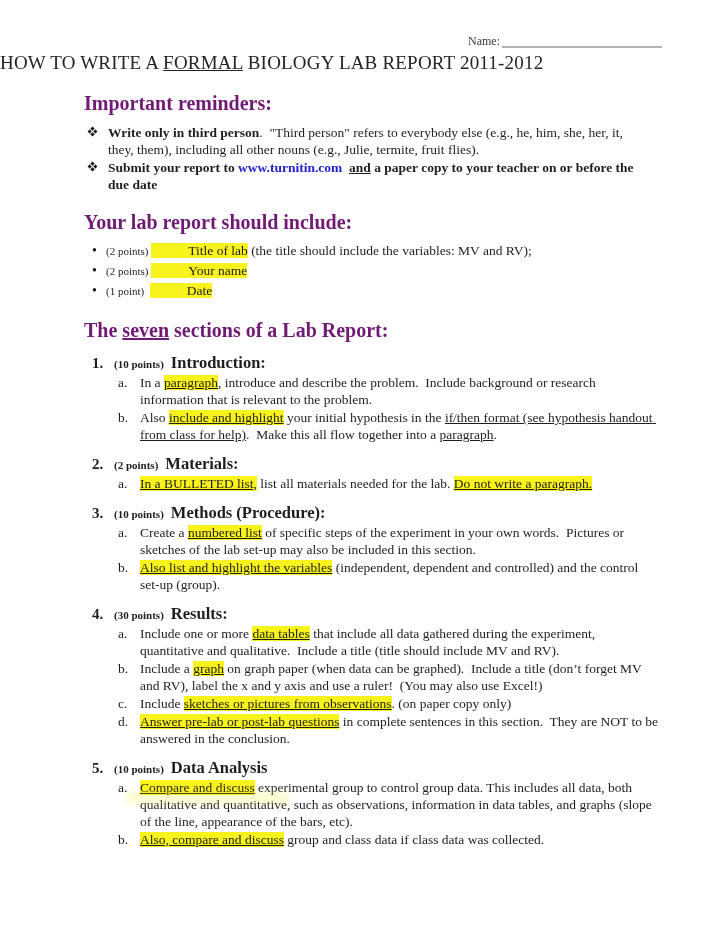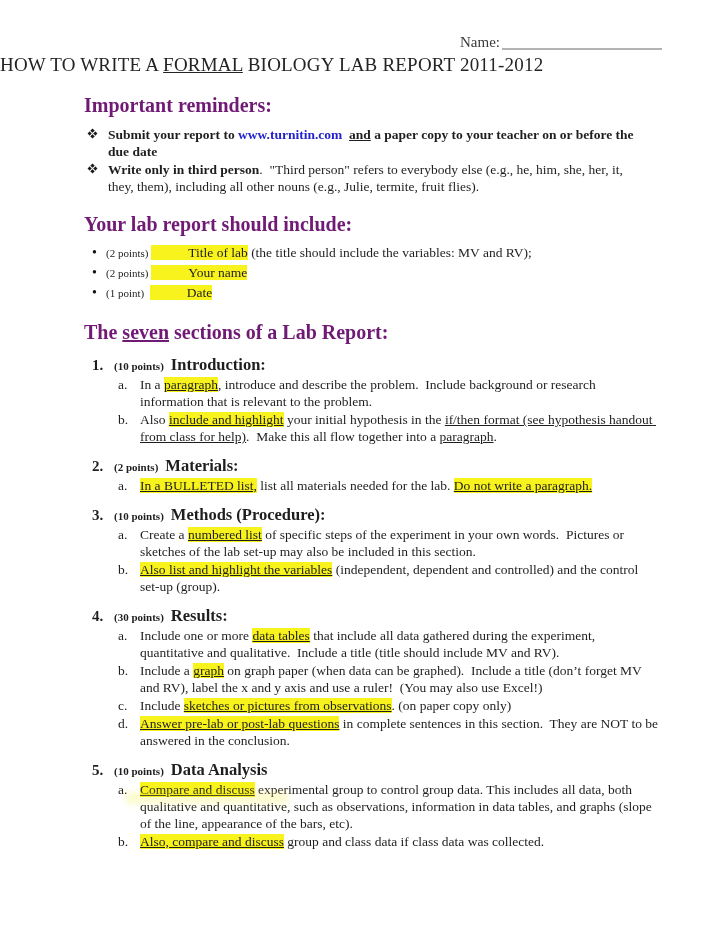--- a/index.html
+++ b/index.html
@@ -13,21 +13,21 @@
     overflow:hidden;
   }
   .rt{white-space:pre-wrap;}
 
   
   .name-row{
     padding-top:34px;
     display:flex;justify-content:flex-end;align-items:flex-end;
     margin-right:58px;
   }
-  .name-label{font-size:15px;color:#3a3a3a;margin-right:2px;}
+  .name-label{font-size:12px;color:#3a3a3a;margin-right:2px;}
   .name-line{display:inline-block;width:160px;height:1px;border-bottom:2px solid #b3b3b3;margin-bottom:1px;}
   .doc-title{
     margin:3px 0 0 0;
     text-align:left;
     font-size:19px;
     font-weight:normal;
     letter-spacing:.2px;
     color:#242424;
   }
 
@@ -85,25 +85,25 @@
     <span class="name-label">Name:</span>
     <span class="name-line"></span>
   </div>
 
   <h1 class="doc-title rt"><span class="r-n">HOW TO WRITE A </span><span class="r-u">FORMAL</span><span class="r-n"> BIOLOGY LAB REPORT 2011-2012</span></h1>
 
   <div class="h2">Important reminders:</div>
   <div class="d-list">
     <div class="d-item">
       <span class="diamond"></span>
-      <span class="rt"><span class="r-b">Submit your report to </span><span class="r-link">www.turnitin.com</span><span class="r-b">  </span><span class="r-bu">and</span><span class="r-b"> a paper copy to your teacher on or before the due date</span></span>
+      <span class="rt"><span class="r-b">Write only in third person</span><span class="r-n">.  "Third person" refers to everybody else (e.g., he, him, she, her, it, they, them), including all other nouns (e.g., Julie, termite, fruit flies).</span></span>
     </div>
     <div class="d-item">
       <span class="diamond"></span>
-      <span class="rt"><span class="r-b">Write only in third person</span><span class="r-n">.  "Third person" refers to everybody else (e.g., he, him, she, her, it, they, them), including all other nouns (e.g., Julie, termite, fruit flies).</span></span>
+      <span class="rt"><span class="r-b">Submit your report to </span><span class="r-link">www.turnitin.com</span><span class="r-b">  </span><span class="r-bu">and</span><span class="r-b"> a paper copy to your teacher on or before the due date</span></span>
     </div>
   </div>
 
   <div class="h2">Your lab report should include:</div>
   <div class="r-list">
     <div class="r-item">
       <span class="dot">•</span>
       <span class="rt"><span class="r-pts">(2 points) </span><span class="r-hl">Title of lab</span><span class="r-n"> (the title should include the variables: MV and RV);</span></span>
     </div>
     <div class="r-item">

